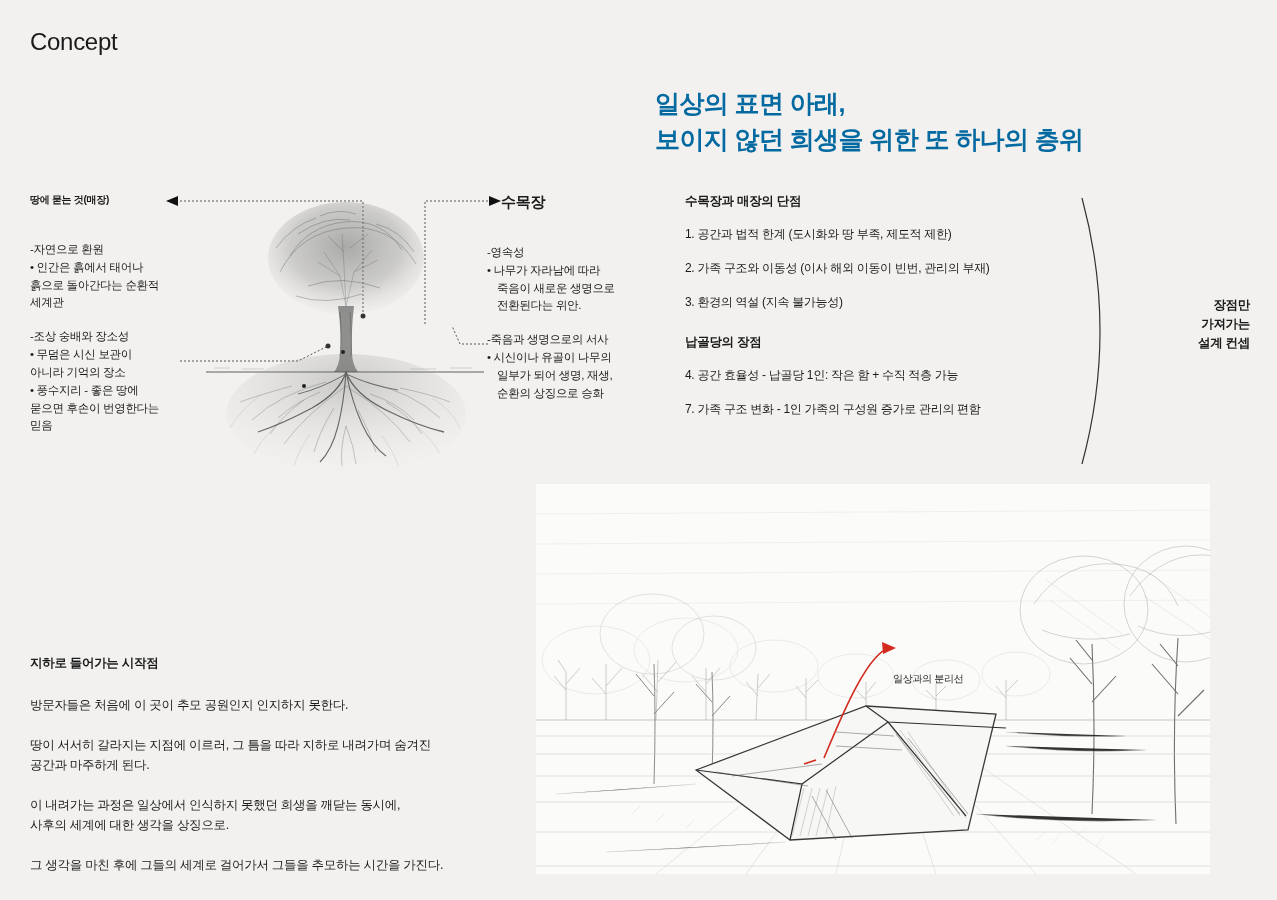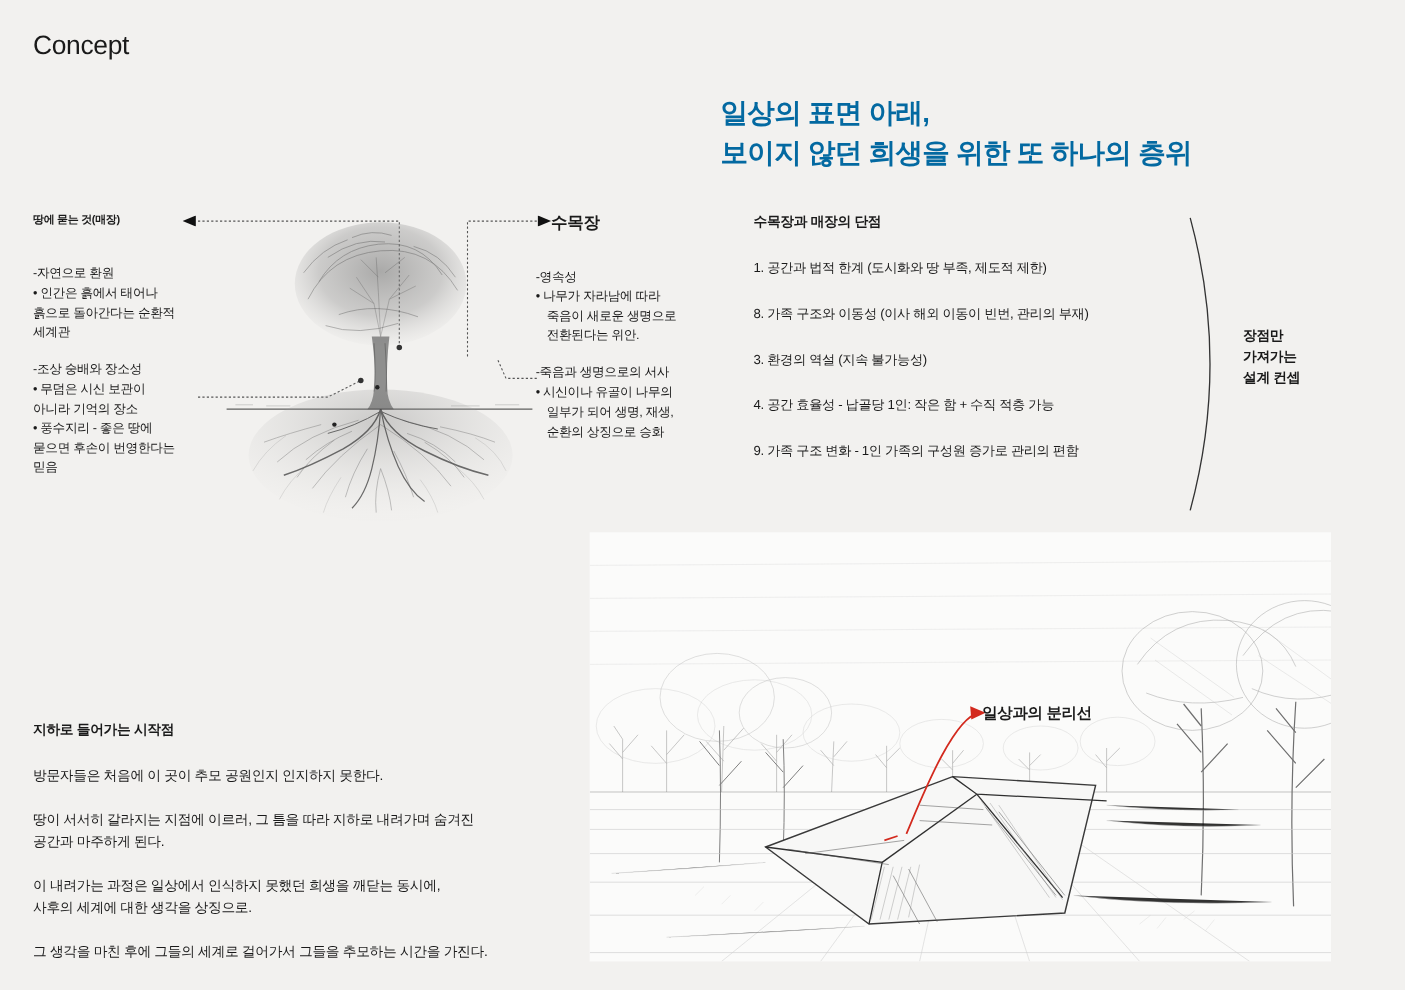--- a/index.html
+++ b/index.html
@@ -131,41 +131,40 @@
     letter-spacing: -0.3px;
   }
   .col-compare h3.second {
     margin-top: 24px;
   }
   .col-compare .line {
     font-size: 12px;
     letter-spacing: -0.3px;
     margin-bottom: 17px;
     line-height: 1.4;
-    margin-top: 25px;
   }
 
   
   .brace {
     position: absolute;
     left: 1080px;
     top: 196px;
     width: 40px;
     height: 270px;
   }
   .merit-note {
     position: absolute;
     left: 1130px;
     top: 296px;
     width: 120px;
     font-size: 12.5px;
     font-weight: bold;
     line-height: 1.5;
     letter-spacing: -0.3px;
-    text-align: left;
+    text-align: right;
   }
 
   
   .col-entry {
     position: absolute;
     left: 30px;
     top: 655px;
     width: 490px;
   }
   .col-entry .entry-head {
@@ -189,23 +188,23 @@
     width: 674px;
     height: 390px;
     background: #fbfbfa;
     overflow: hidden;
   }
   .sketch svg { display: block; }
 
   .sep-label {
     position: absolute;
     left: 893px;
-    top: 640px;
-    font-size: 14px;
-    font-weight: bold;
+    top: 672px;
+    font-size: 10px;
+    font-weight: normal;
     color: #1a1a1a;
     letter-spacing: -0.3px;
   }
 </style>
 </head>
 <body>
 
 <div class="page-title">Concept</div>
 
 <div class="headline">
@@ -351,24 +350,25 @@
     <p>-죽음과 생명으로의 서사</p>
     <p class="bullet">•  시신이나 유골이 나무의</p>
     <p style="padding-left:10px">일부가 되어 생명, 재생,</p>
     <p style="padding-left:10px">순환의 상징으로 승화</p>
   </div>
 </div>
 
 <div class="col-compare">
   <h3>수목장과 매장의 단점</h3>
   <div class="line">1. 공간과 법적 한계 (도시화와 땅 부족, 제도적 제한)</div>
-  <div class="line">8. 가족 구조와 이동성 (이사 해외 이동이 빈번, 관리의 부재)</div>
+  <div class="line">2. 가족 구조와 이동성 (이사 해외 이동이 빈번, 관리의 부재)</div>
   <div class="line">3. 환경의 역설 (지속 불가능성)</div>
+  <h3 class="second">납골당의 장점</h3>
   <div class="line">4. 공간 효율성 - 납골당 1인: 작은 함 + 수직 적층 가능</div>
-  <div class="line">9. 가족 구조 변화 - 1인 가족의 구성원 증가로 관리의 편함</div>
+  <div class="line">7. 가족 구조 변화 - 1인 가족의 구성원 증가로 관리의 편함</div>
 </div>
 
 <svg class="brace" viewBox="0 0 40 270">
   <path d="M2 2 Q38 135 2 268" fill="none" stroke="#333" stroke-width="1.2"></path>
 </svg>
 
 <div class="merit-note">
   <div>장점만</div>
   <div>가져가는</div>
   <div>설계 컨셉</div>

